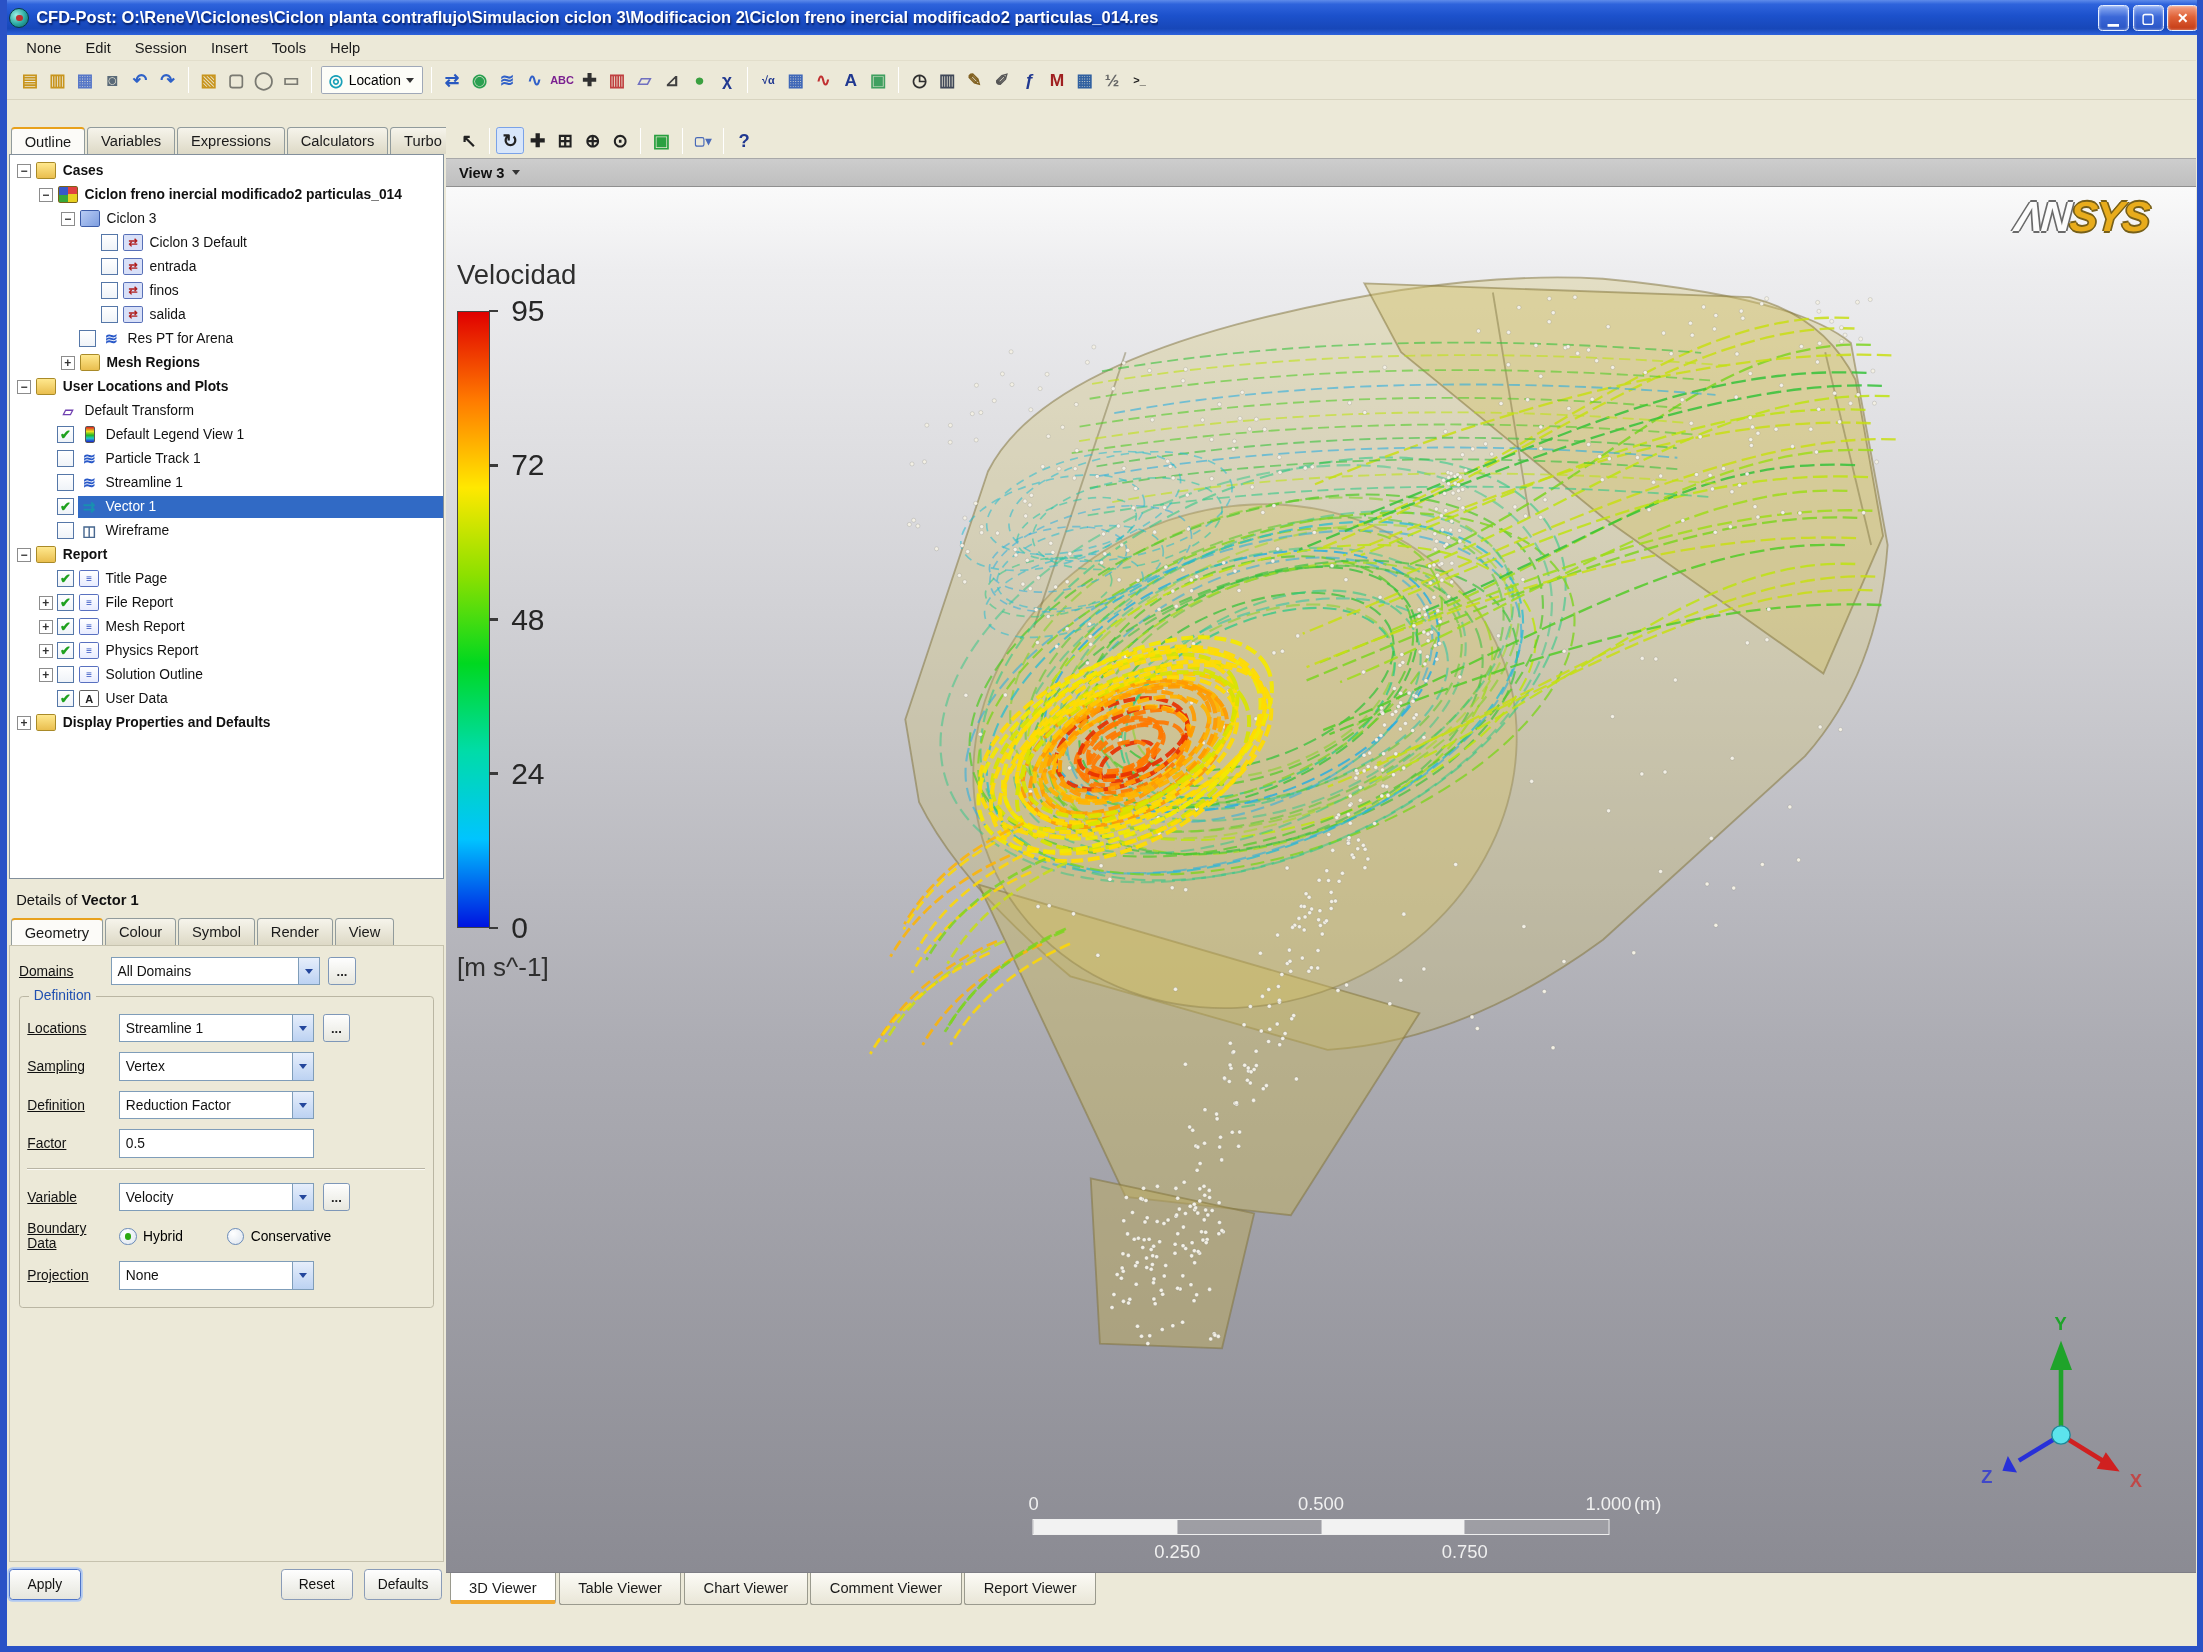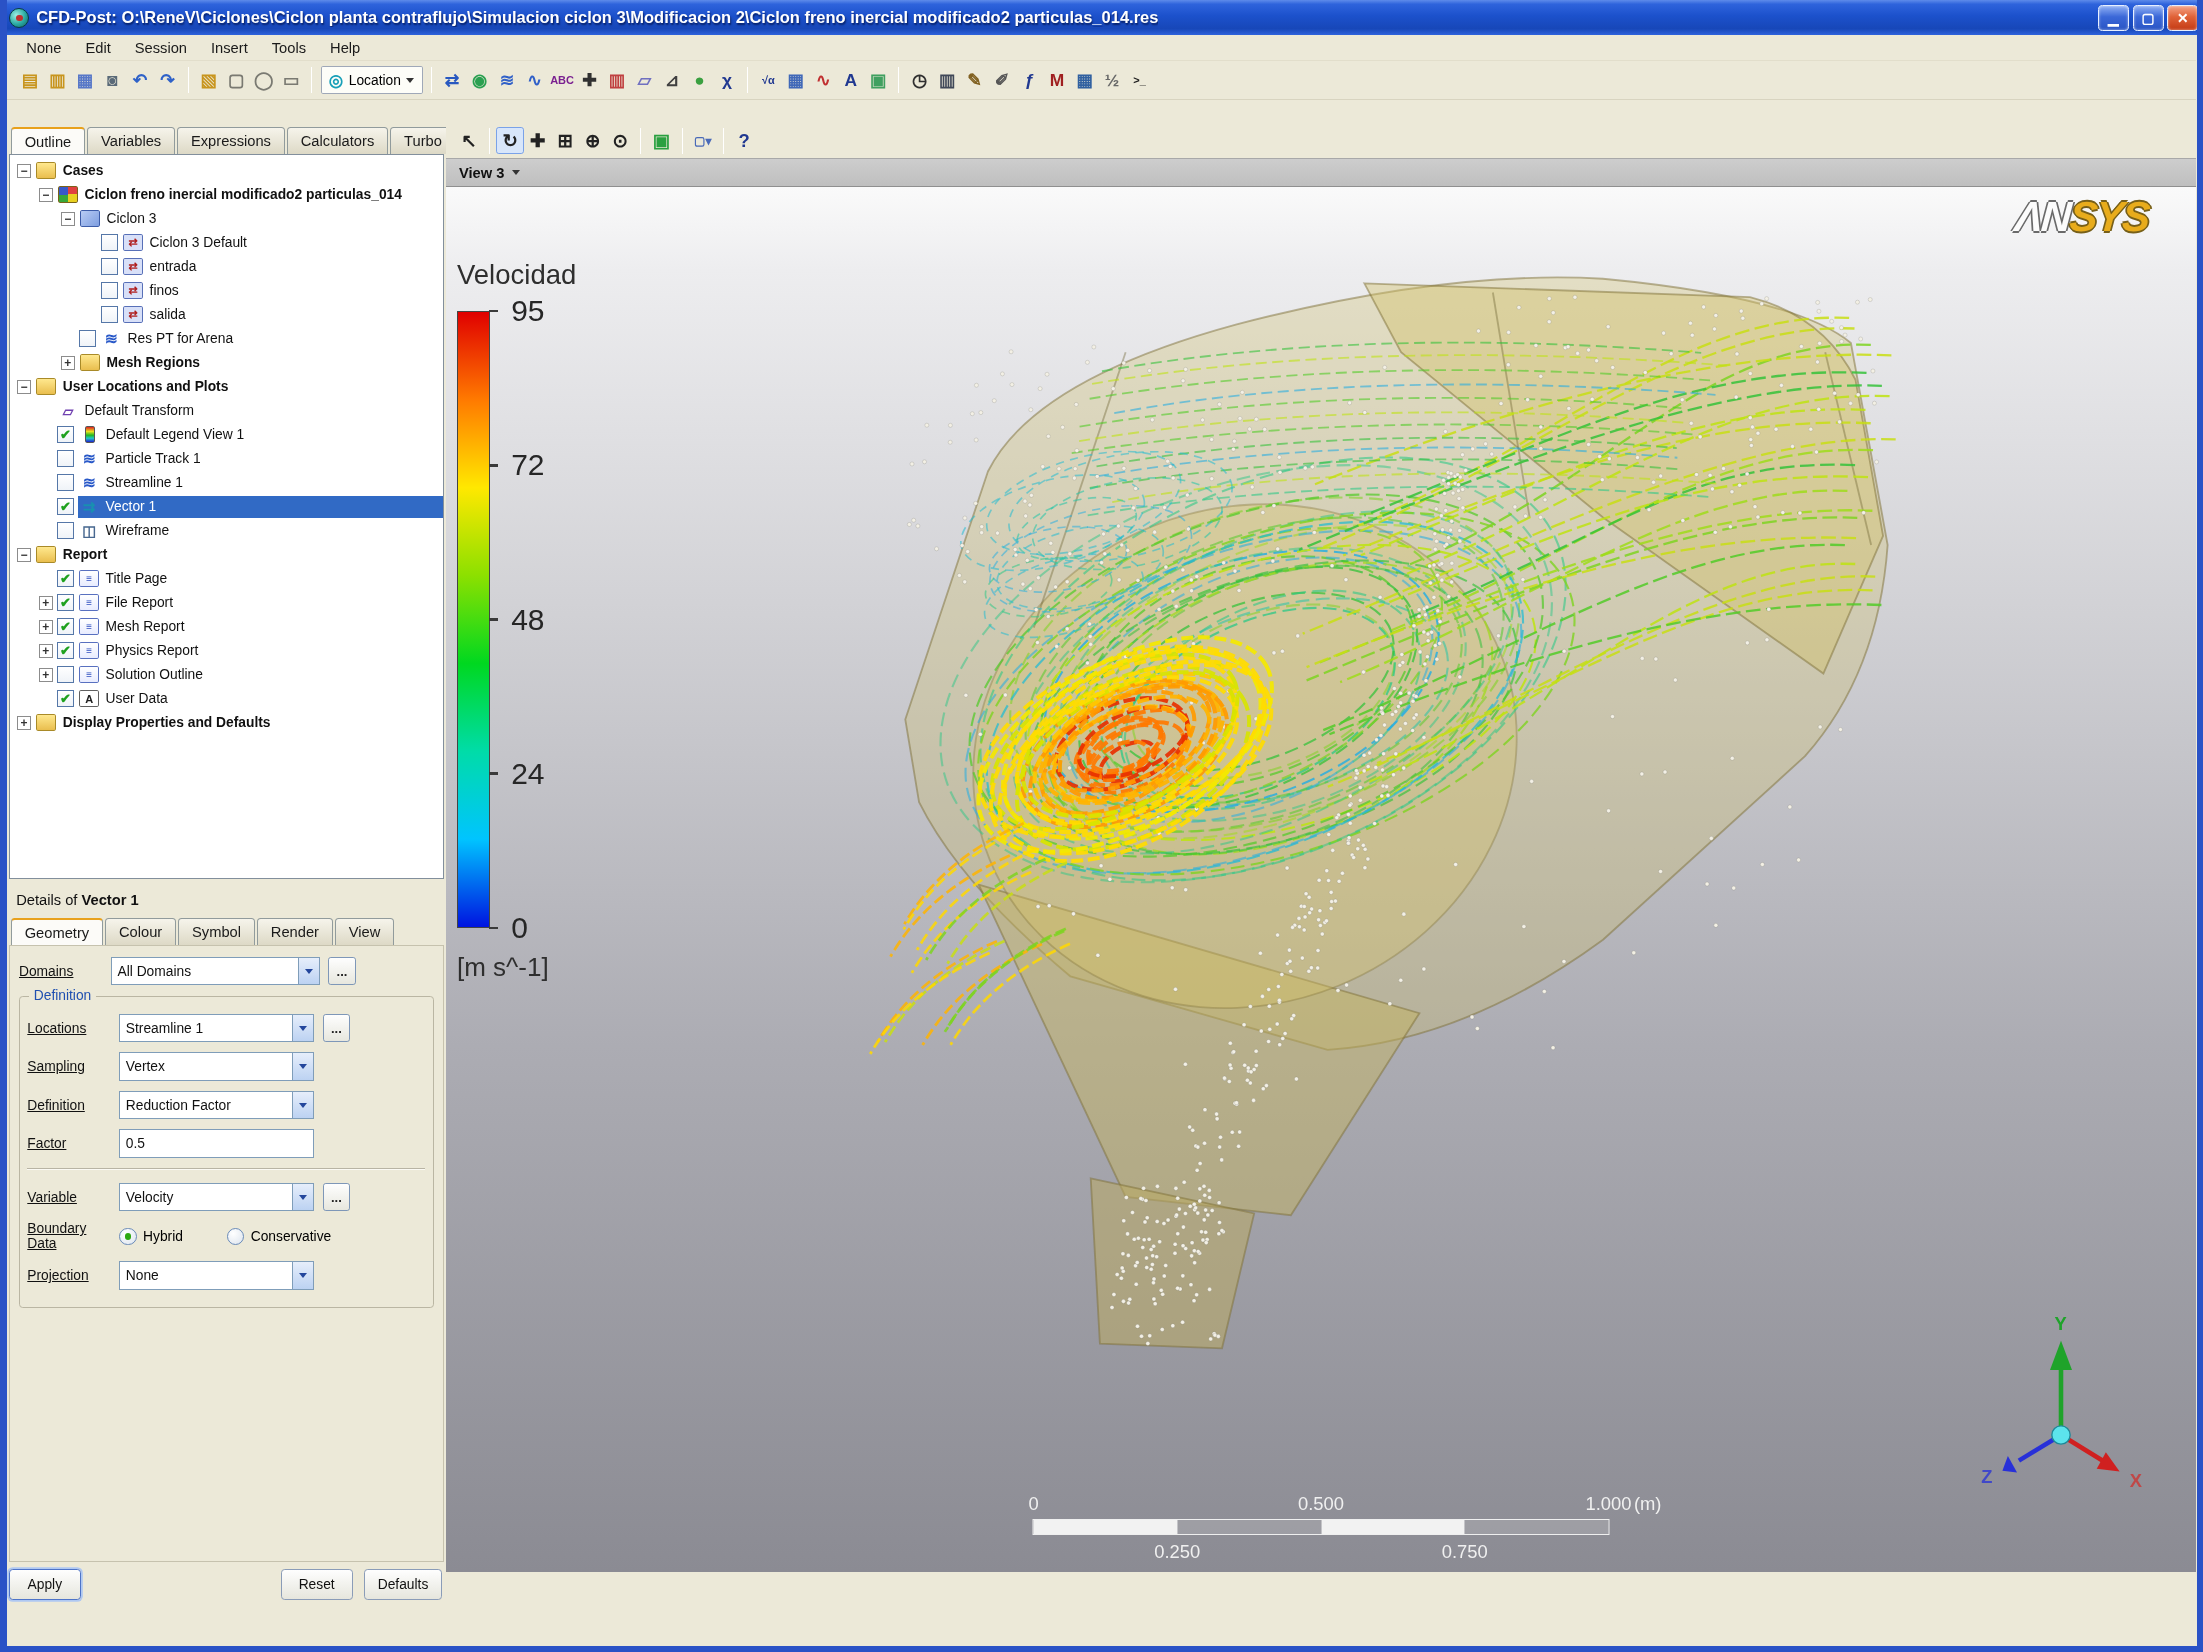--- a/index.html
+++ b/index.html
@@ -1325,16 +1325,23 @@
         <line x1="95" y1="135" x2="142" y2="164" stroke="#D02020" stroke-width="5"></line>
         <polygon points="159,175 134,172 144,154" fill="#D02020"></polygon>
         <text x="170" y="192" fill="#C04848" font-size="20" font-weight="bold">X</text>
         <line x1="95" y1="135" x2="49" y2="163" stroke="#2830D8" stroke-width="5"></line>
         <polygon points="31,174 37,158 47,176" fill="#2830D8"></polygon>
         <text x="8" y="188" fill="#4048C8" font-size="20" font-weight="bold">Z</text>
         <circle cx="95" cy="135" r="10" fill="#5CE4EC" stroke="#1E8898" stroke-width="1.5"></circle>
       </svg>
     </div>
 
+    <div class="btabs" id="btabs">
+        <span class="btab active">3D Viewer</span>
+        <span class="btab">Table Viewer</span>
+        <span class="btab">Chart Viewer</span>
+        <span class="btab">Comment Viewer</span>
+        <span class="btab">Report Viewer</span>
+      </div>
   </div>
 
 </div>
 
 
 </body></html>

